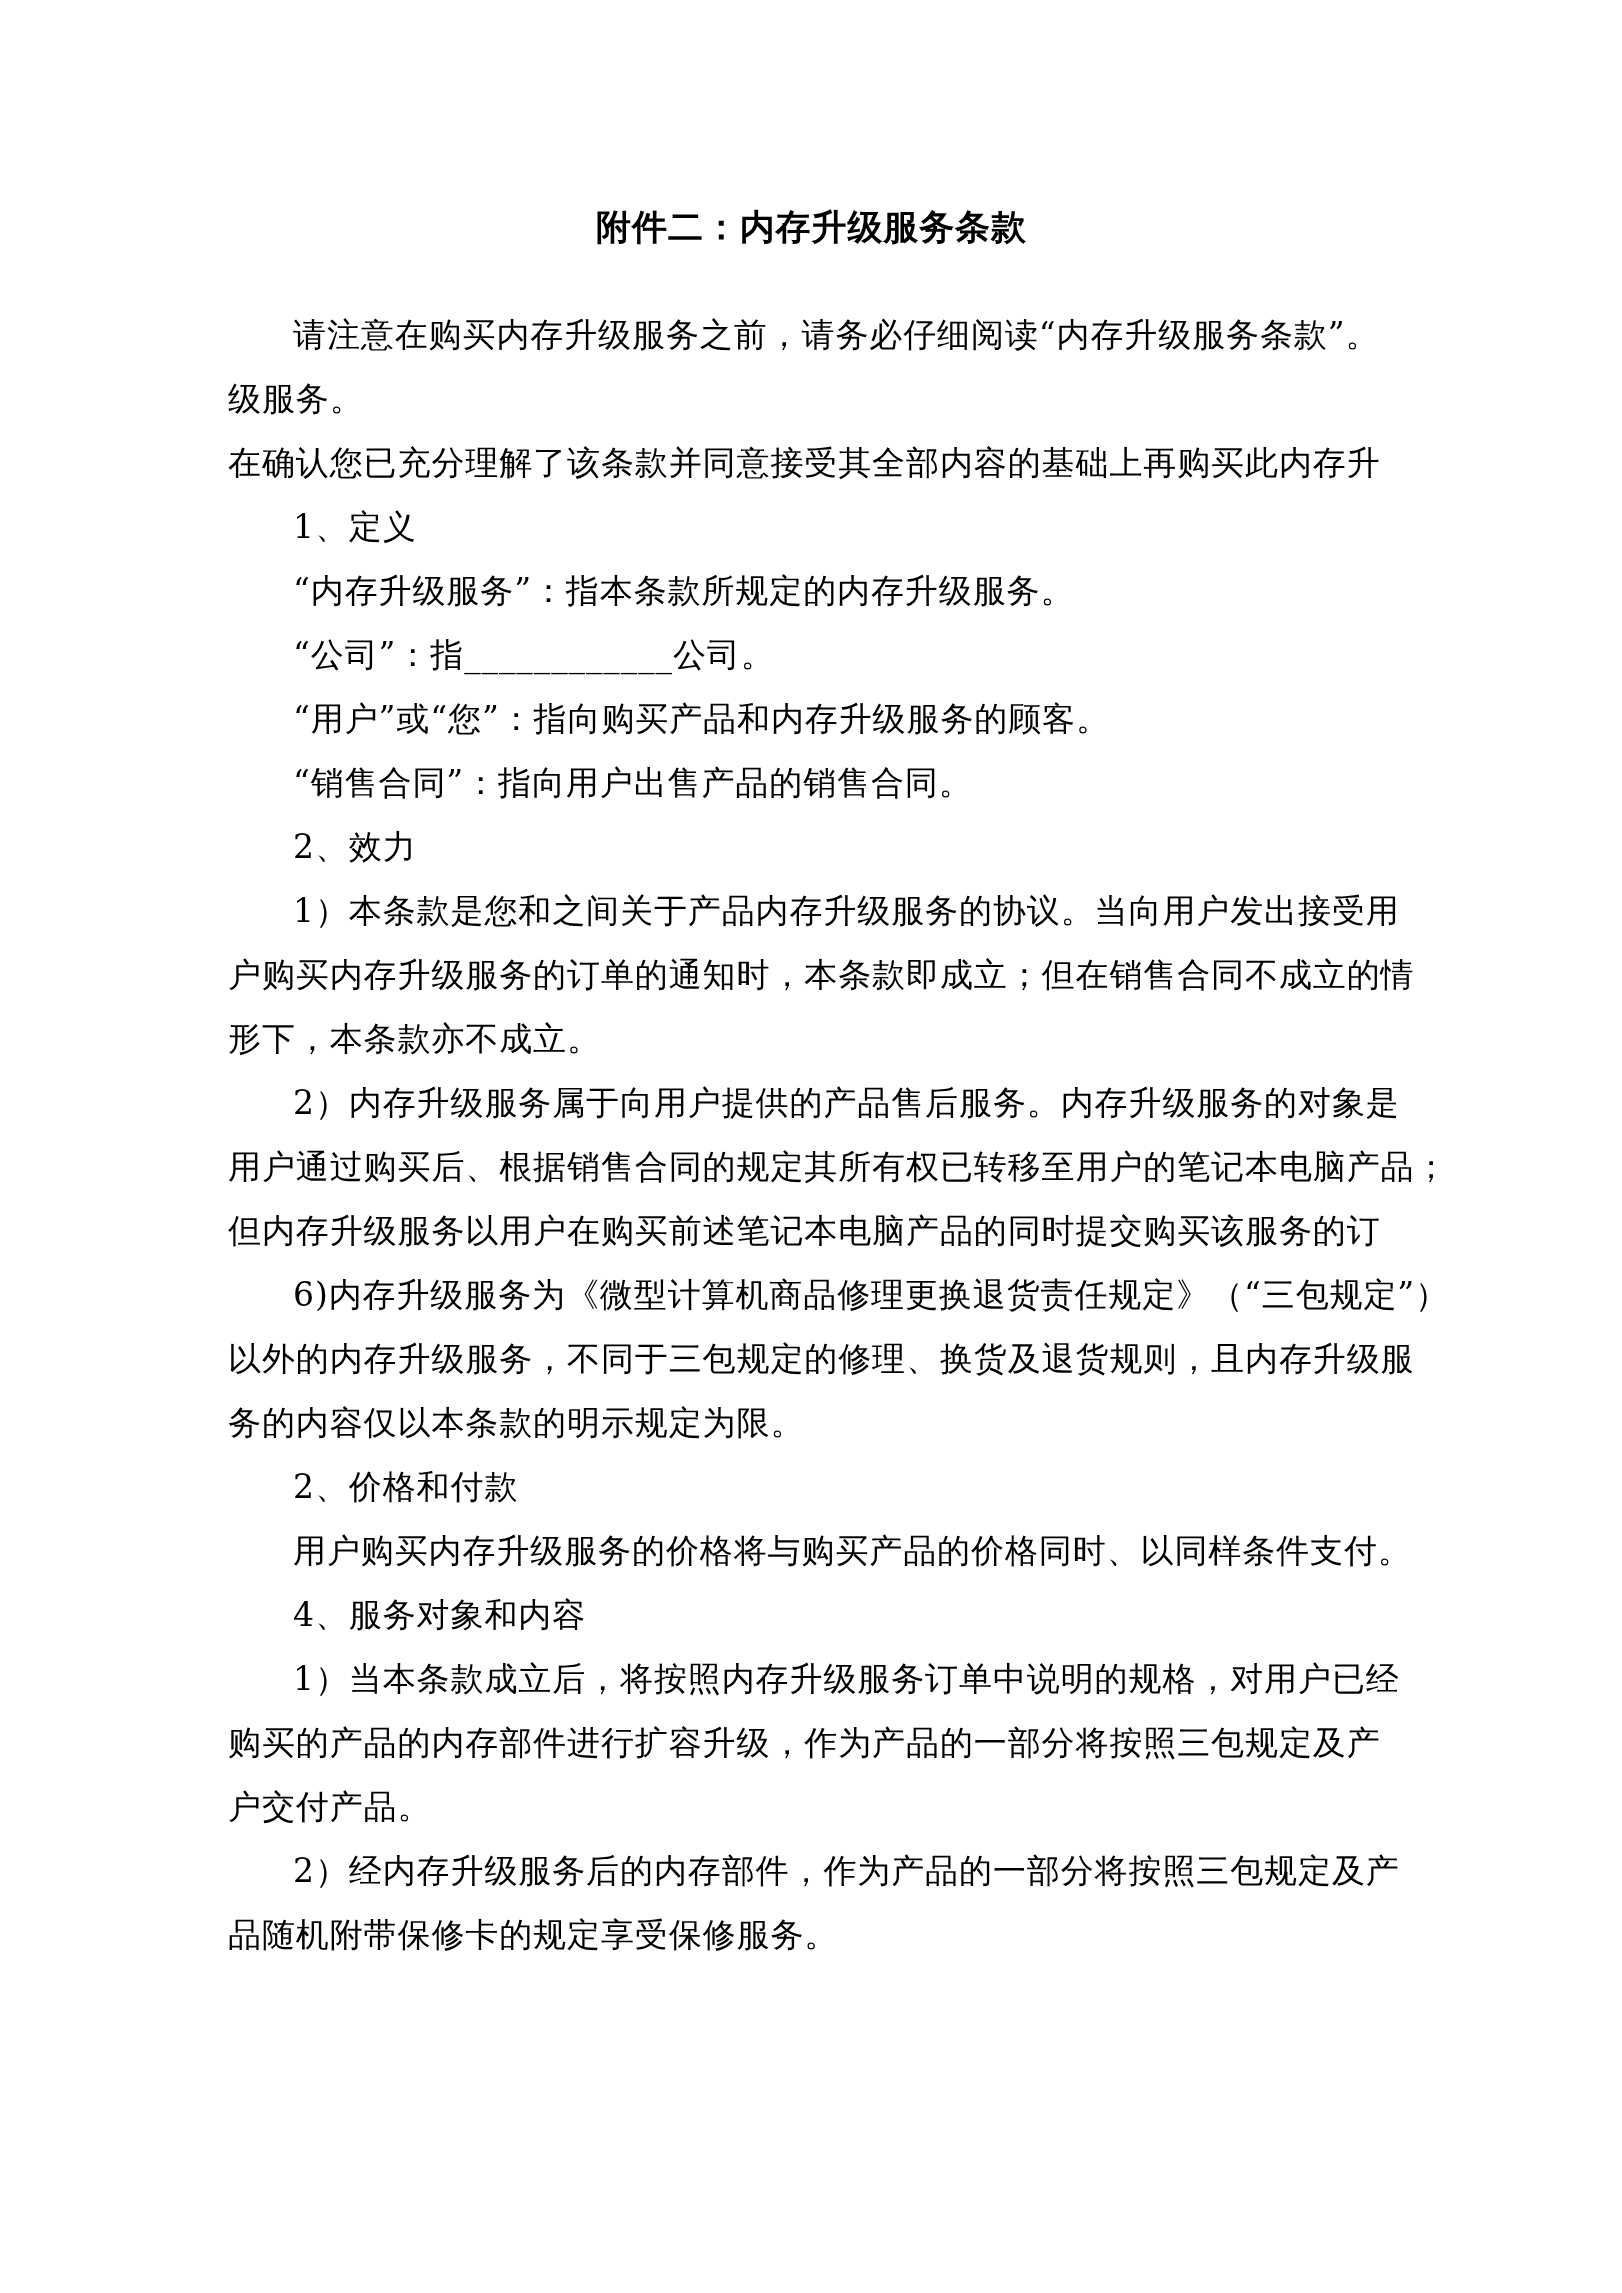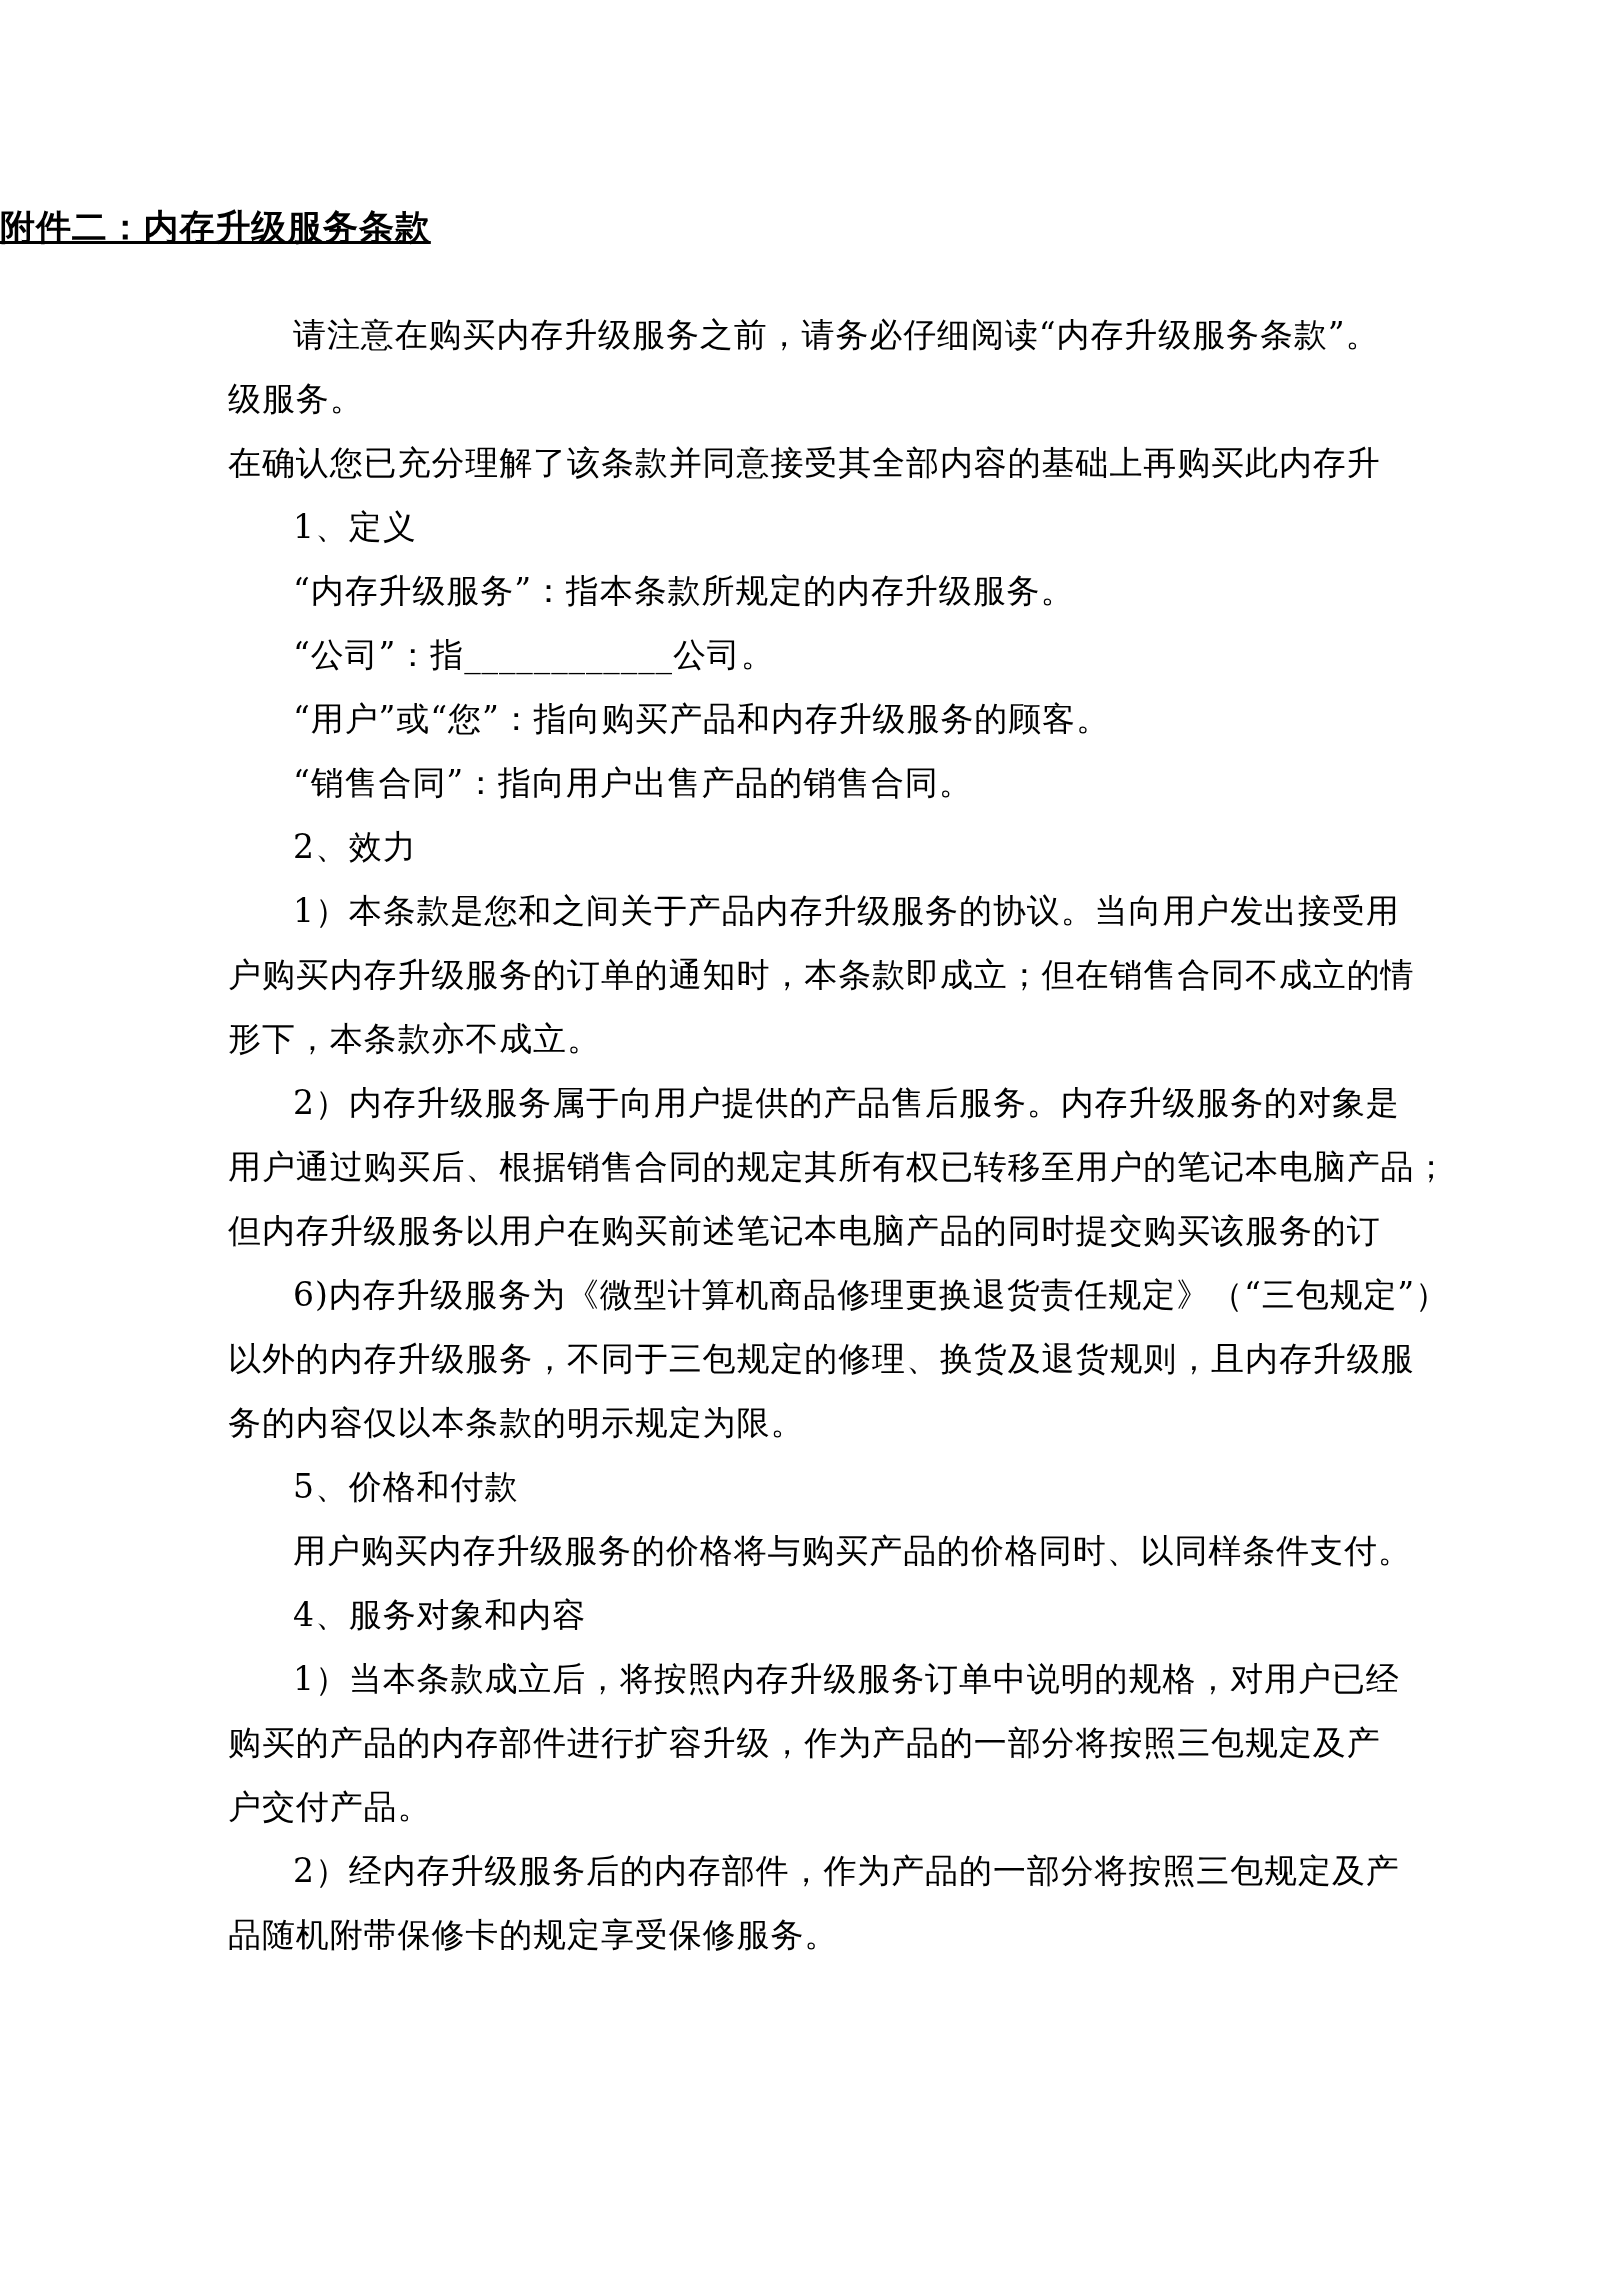--- a/index.html
+++ b/index.html
@@ -15,26 +15,26 @@
     color: #000000;
     font-family: "DejaVu Serif", "Liberation Serif", serif;
     overflow: hidden;
   }
   .doc-title {
     position: absolute;
     top: 206px;
     left: 0;
     width: 100%;
     margin: 0;
+    text-align: center;
     font-size: 35px;
     font-weight: bold;
     line-height: 42px;
     letter-spacing: 0.9px;
     white-space: nowrap;
-    text-decoration: underline;
   }
   .doc-body {
     position: absolute;
     top: 303px;
     left: 228px;
     width: 1141px;
   }
   .line {
     height: 64px;
     line-height: 64px;
@@ -63,21 +63,21 @@
       <div class="line indent">2、效力</div>
       <div class="line indent">1）本条款是您和之间关于产品内存升级服务的协议。当向用户发出接受用</div>
       <div class="line">户购买内存升级服务的订单的通知时，本条款即成立；但在销售合同不成立的情</div>
       <div class="line">形下，本条款亦不成立。</div>
       <div class="line indent">2）内存升级服务属于向用户提供的产品售后服务。内存升级服务的对象是</div>
       <div class="line">用户通过购买后、根据销售合同的规定其所有权已转移至用户的笔记本电脑产品；</div>
       <div class="line">但内存升级服务以用户在购买前述笔记本电脑产品的同时提交购买该服务的订</div>
       <div class="line indent">6)内存升级服务为《微型计算机商品修理更换退货责任规定》（“三包规定”）</div>
       <div class="line">以外的内存升级服务，不同于三包规定的修理、换货及退货规则，且内存升级服</div>
       <div class="line">务的内容仅以本条款的明示规定为限。</div>
-      <div class="line indent">5、价格和付款</div>
+      <div class="line indent">2、价格和付款</div>
       <div class="line indent">用户购买内存升级服务的价格将与购买产品的价格同时、以同样条件支付。</div>
       <div class="line indent">4、服务对象和内容</div>
       <div class="line indent">1）当本条款成立后，将按照内存升级服务订单中说明的规格，对用户已经</div>
       <div class="line">购买的产品的内存部件进行扩容升级，作为产品的一部分将按照三包规定及产</div>
       <div class="line">户交付产品。</div>
       <div class="line indent">2）经内存升级服务后的内存部件，作为产品的一部分将按照三包规定及产</div>
       <div class="line">品随机附带保修卡的规定享受保修服务。</div>
     </div>
 </div>
 

